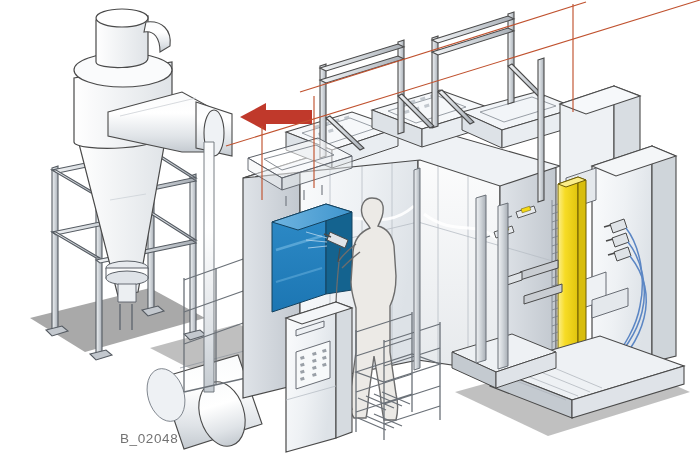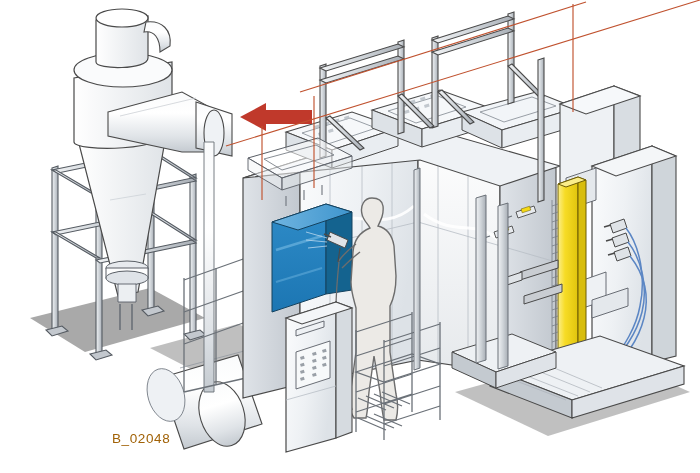--- a/index.html
+++ b/index.html
@@ -2,25 +2,25 @@
 <html><head>
 <meta charset="utf-8">
 <title>Powder Coating Booth Illustration</title>
 <style>
   html,body{margin:0;padding:0;background:#ffffff;}
   body{font-family:"Liberation Sans",sans-serif;}
   #stage{position:relative;width:700px;height:473px;background:#ffffff;overflow:hidden;}
   #scene{position:absolute;inset:0;}
   .caption{
     position:absolute;
-    left:112px; top:431px;
+    left:120px; top:431px;
     font-family:"Liberation Sans",sans-serif;
     font-size:13.5px;
     letter-spacing:.6px;
-    color:#a16207;
+    color:#737373;
     white-space:pre;
   }
 </style>
 </head>
 <body>
 
 <div id="stage">
 
   <svg id="scene" viewBox="0 0 700 473" width="700" height="473" xmlns="http://www.w3.org/2000/svg">
 

